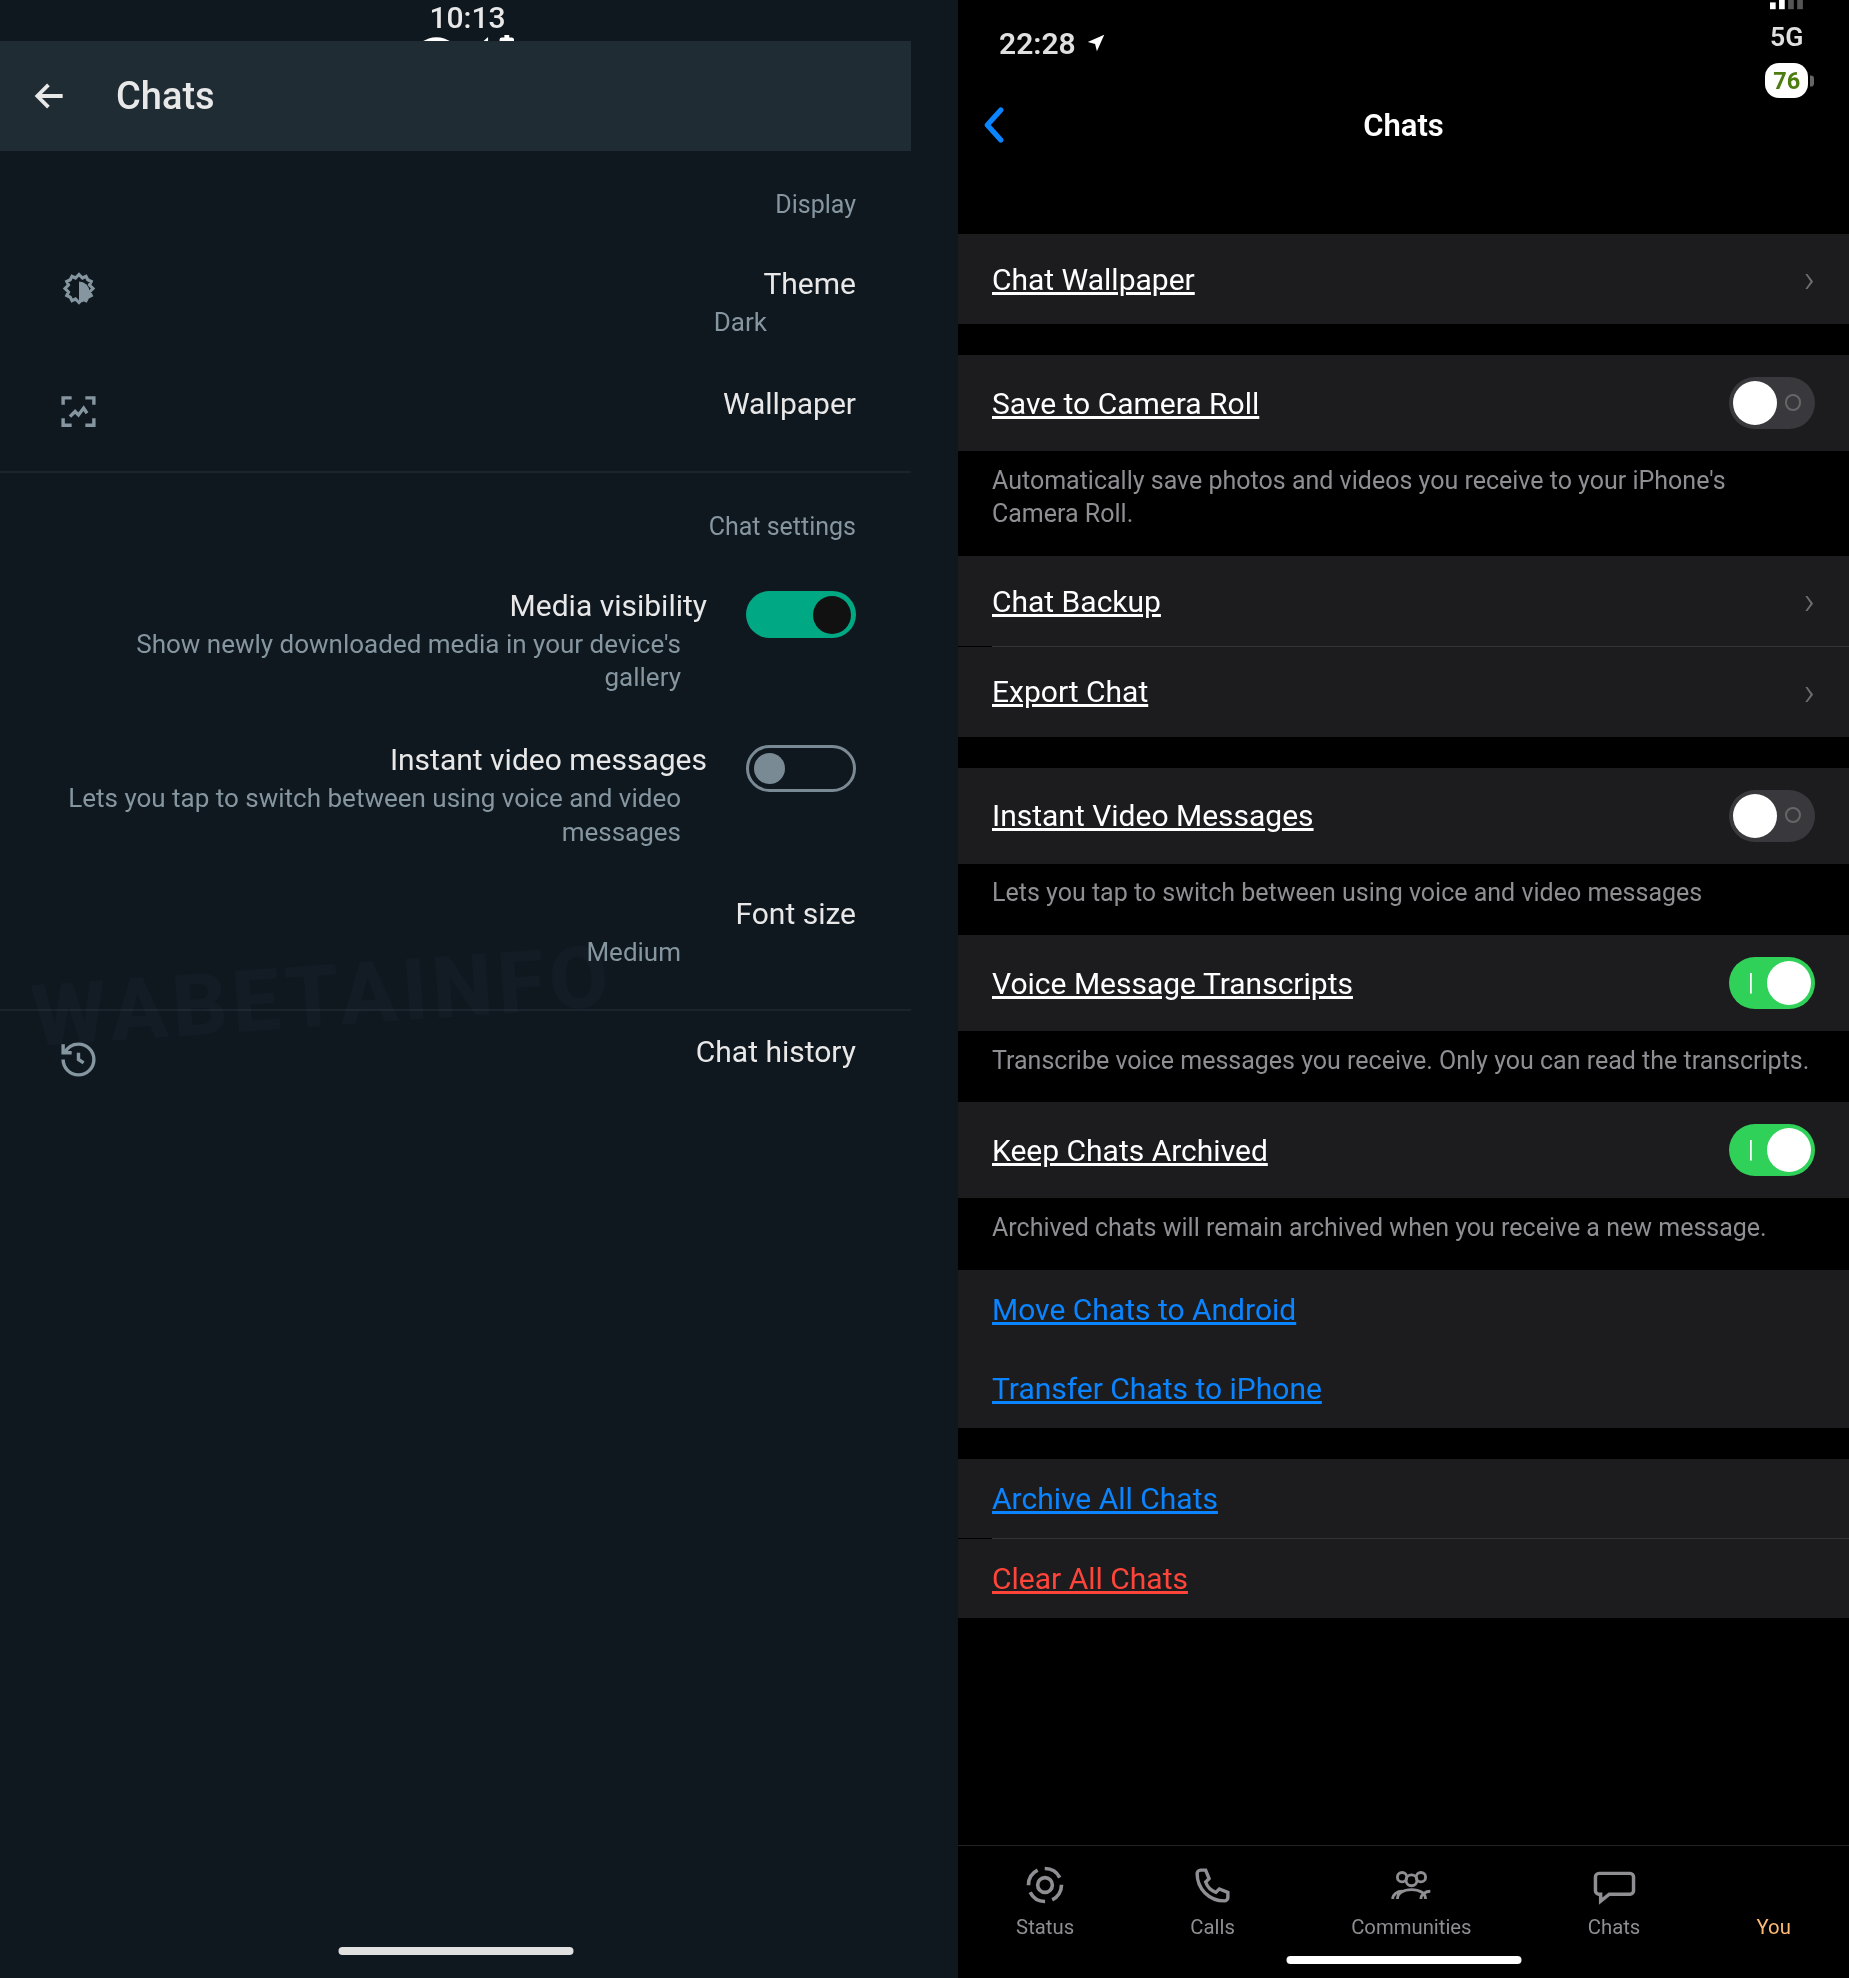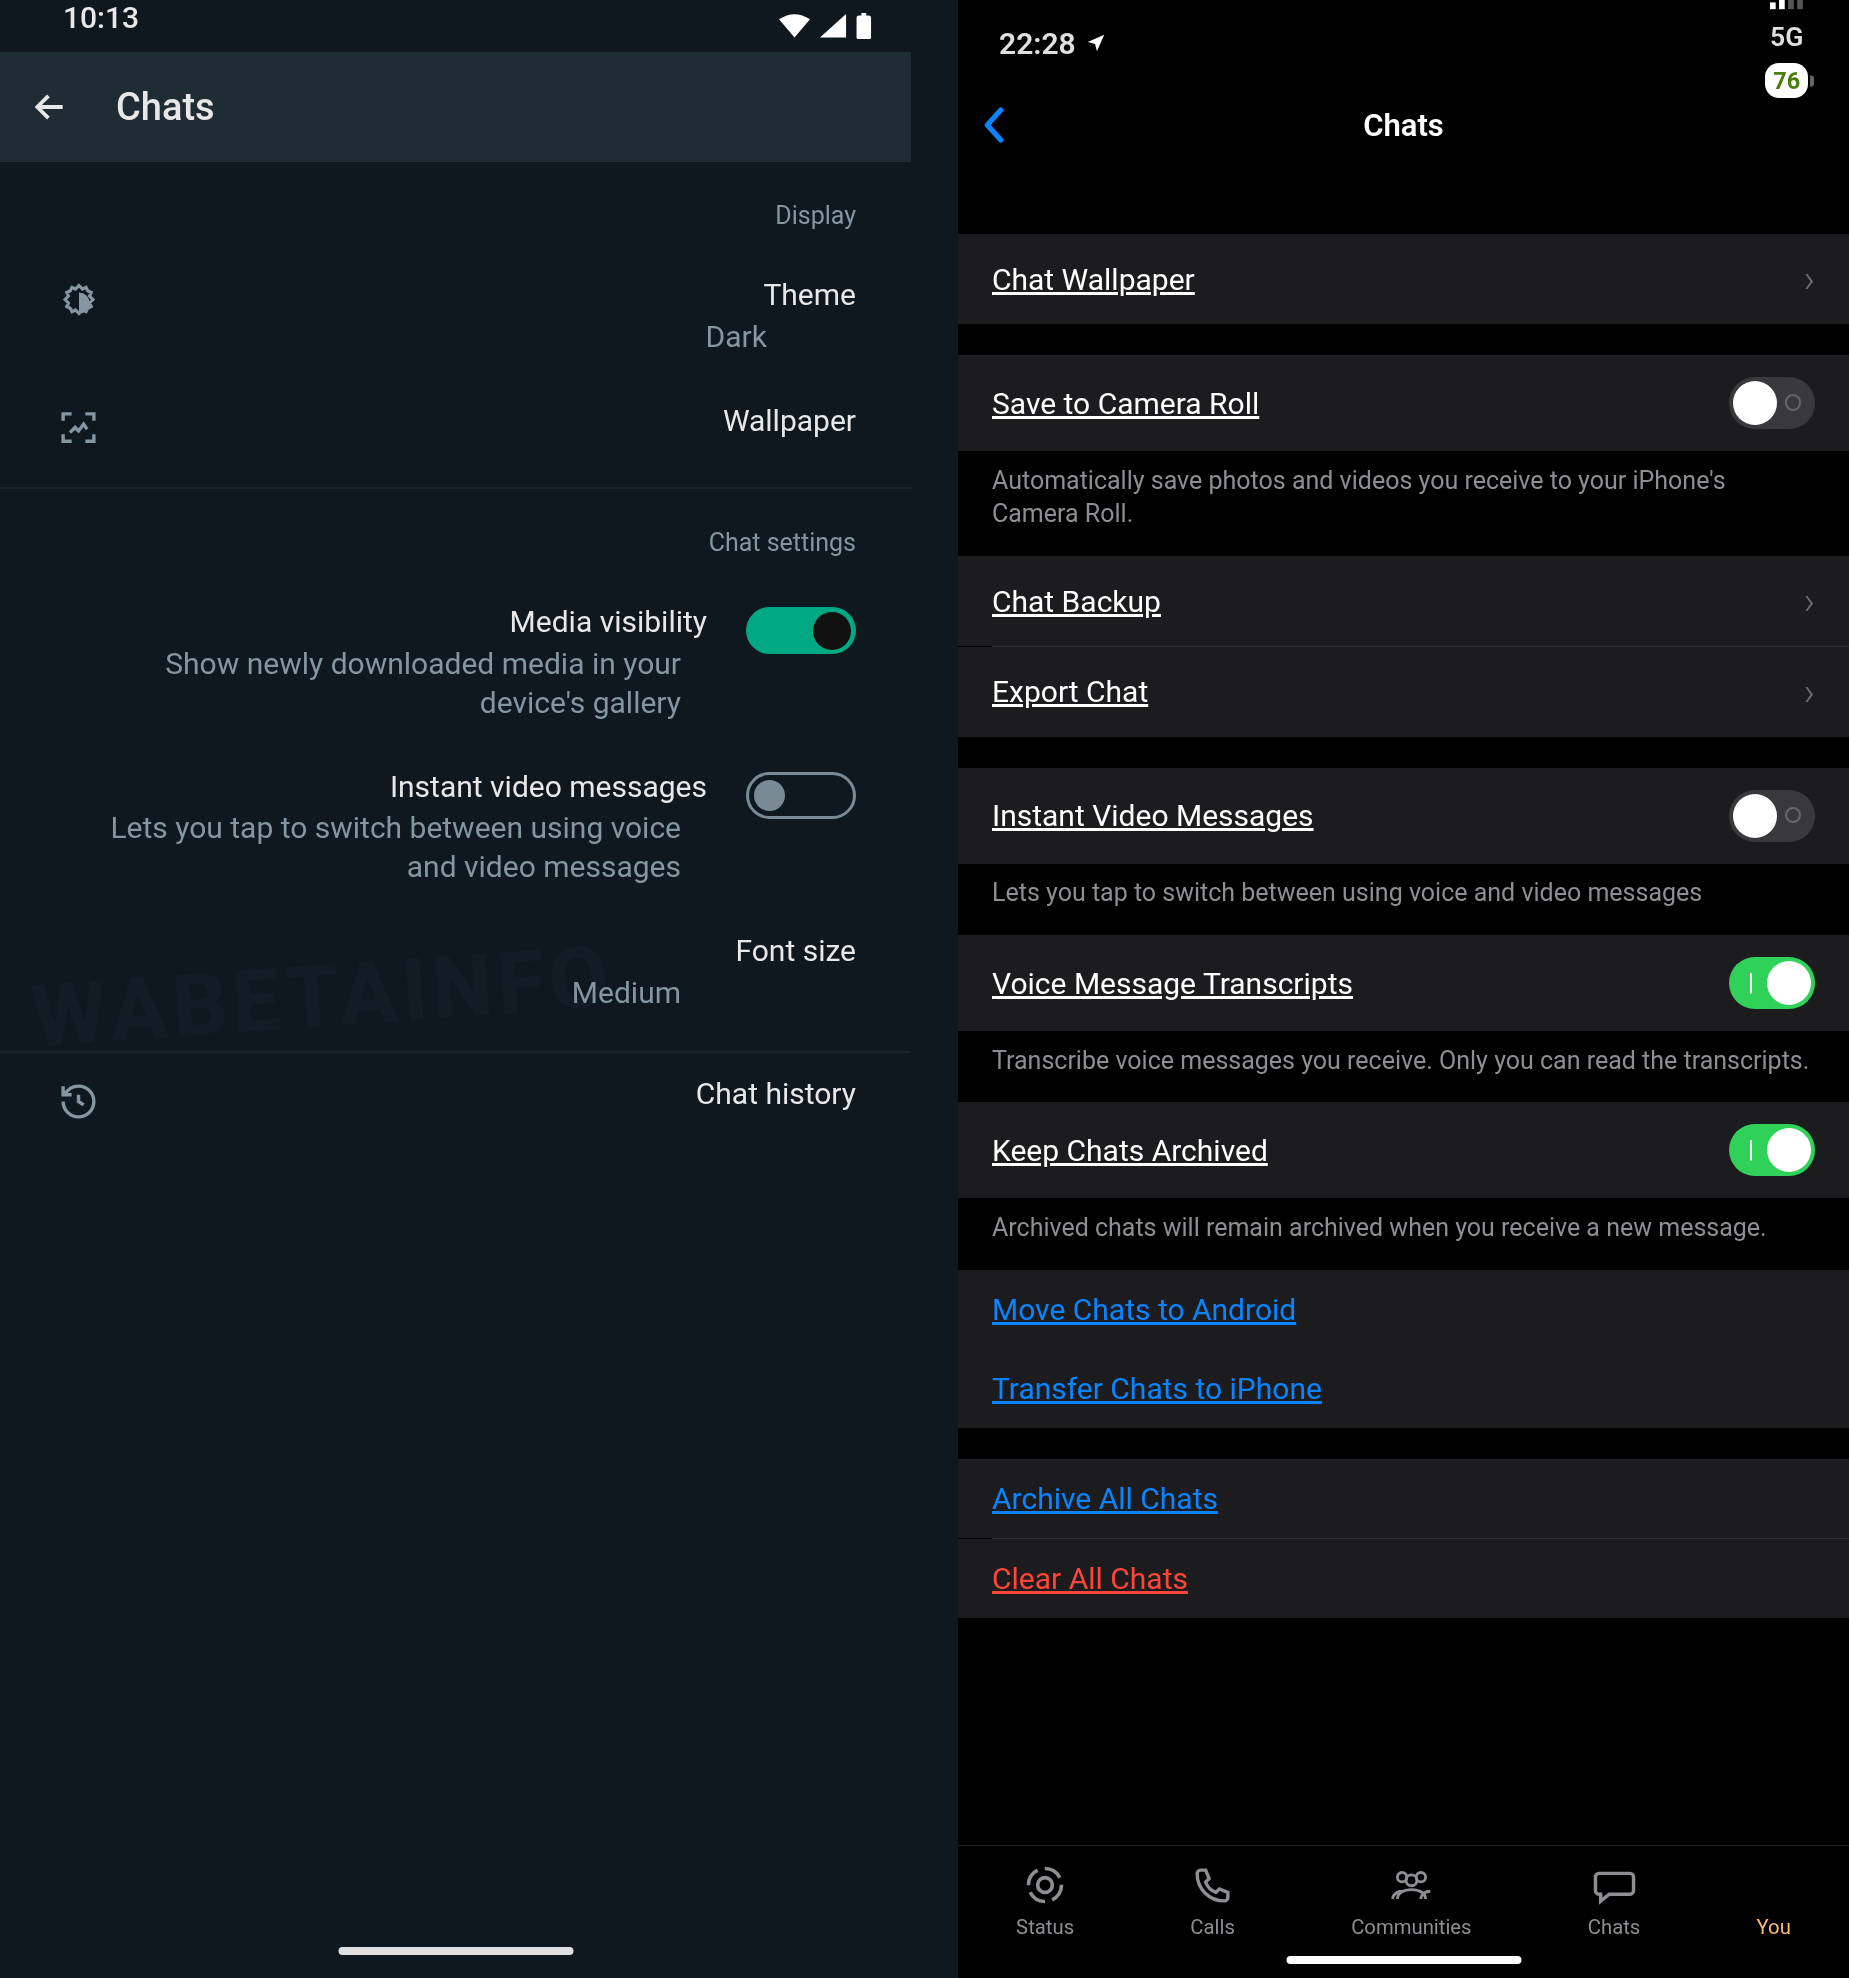--- a/index.html
+++ b/index.html
@@ -2,33 +2,33 @@
 <html style="font-size:12.5px"><head>
 <meta charset="utf-8">
 <style>
   * { margin:0; padding:0; box-sizing:border-box; font-family:-apple-system,BlinkMacSystemFont,"Segoe UI",Roboto,sans-serif; }
   body { background:#0f171f; color:#e0e0e0; display:flex; width:1849px; height:1978px; overflow:hidden; }
   .phone { position:relative; display:flex; flex-direction:column; }
   .phone.android { width:911px; background:#0f171f; }
   .phone.ios { width:891px; background:#000; margin-left:47px; }
 
   
-  .a-status { height:52px; display:flex; padding:0 39px 0 63px; font-size:30px; font-weight:500; color:#e8e8e8; }
+  .a-status { height:41px; display:flex; align-items:center; padding:0 39px 0 63px; font-size:30px; font-weight:500; color:#e8e8e8;flex-direction:column; }
   .a-status .spacer { flex:1; }
   .a-status .sys { display:flex; gap:9.4px; align-items:center; }
   .a-appbar { height:110px; display:flex; align-items:center; padding:0 31px; gap:47px; background:#1f2c34; }
   .a-appbar .title { font-size:38px; font-weight:500; color:#e8e8e8; }
   .a-body { flex:1; background:#0f171f; }
   .a-section-h { padding:39px 55px 23.5px; font-size:25px; color:#8596a0;text-align:right; }
   .a-row { display:flex; align-items:flex-start; padding:23.5px 55px; gap:39px; }
   .a-row.clickable { cursor:pointer; }
   .a-row .icon-slot { width:47px; flex:none; display:flex; justify-content:center; padding-top:4.7px; }
   .a-row .txt { flex:1;text-align:right; }
   .a-row .txt .l1 { font-size:30px; color:#e8e8e8; margin-bottom:4.7px; }
-  .a-row .txt .l2 { font-size:30px; color:#8596a0; line-height:1.3; max-width:626px; }
+  .a-row .txt .l2 { font-size:26px; color:#8596a0; line-height:1.3; max-width:626px; }
   .a-div { height:1.6px; background:#1a242c; margin-top:15.6px; }
   .a-toggle { width:110px; height:47px; border-radius:31px; position:relative; flex:none; margin-top:3.1px; }
   .a-toggle.on { background:#00a884; }
   .a-toggle.on::after { content:""; position:absolute; width:38px; height:38px; border-radius:50%; background:#111; right:4.7px; top:4.7px; }
   .a-toggle.off { border:3.1px solid #7a8a94; }
   .a-toggle.off::after { content:""; position:absolute; width:31px; height:31px; border-radius:50%; background:#7a8a94; left:4.7px; top:4.7px; }
   .a-nav { position:absolute; bottom:23.5px; left:50%; transform:translateX(-50%); width:235px; height:7.8px; background:#e0e0e0; border-radius:7.8px; }
 
   .wm { position:absolute; left:31px; top:946px; font-size:86px; font-weight:800; color:rgba(140,160,170,.04); transform:rotate(-4deg); letter-spacing:4.7px; }
 

